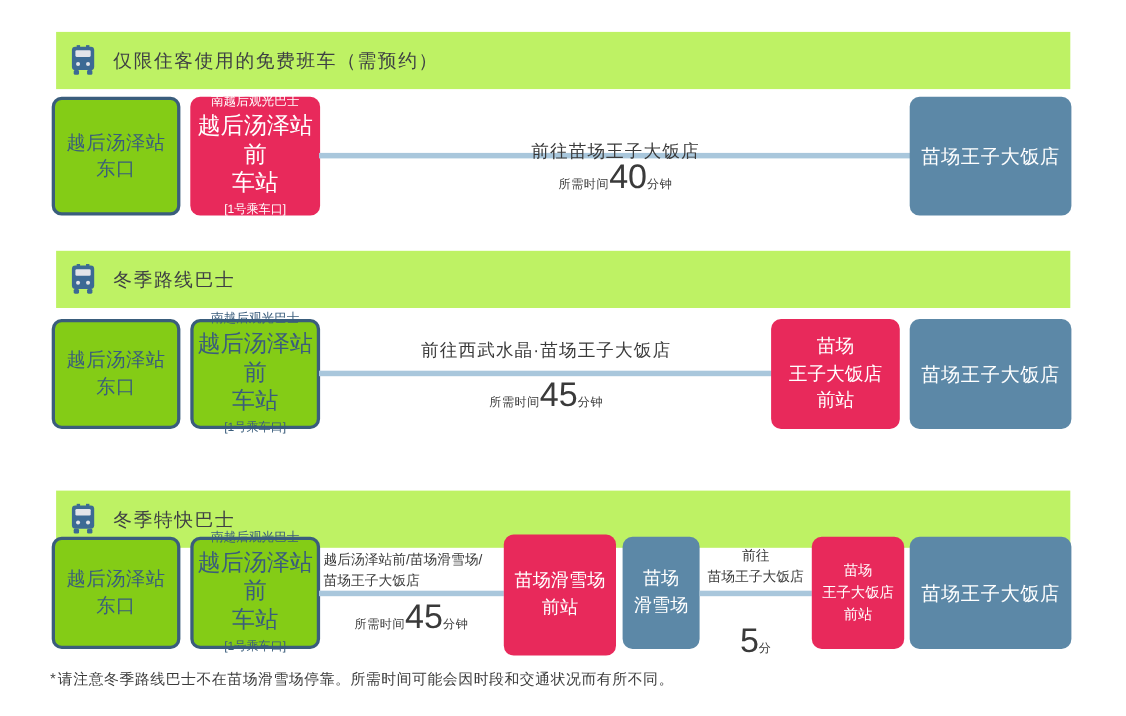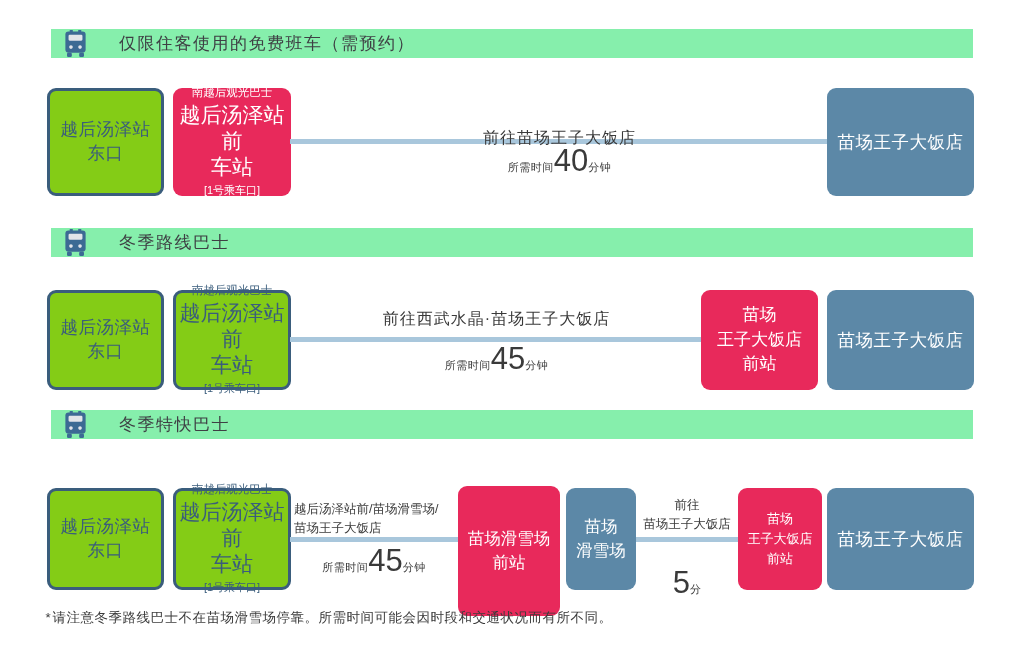--- a/index.html
+++ b/index.html
@@ -2,22 +2,22 @@
 <html><head>
 <meta charset="utf-8">
 <style>
   html,body{margin:0;padding:0;background:#ffffff;}
   #page{
     position:relative;width:1024px;height:651px;background:#ffffff;overflow:hidden;
     font-family:"Liberation Sans","DejaVu Sans",sans-serif;color:#3a3a3a;
   }
   
   .bar{
-    position:absolute;left:51px;width:922px;height:29px;background:#86efac;
-    display:flex;align-items:center;gap:30px;padding-left:11px;box-sizing:border-box;
+    position:absolute;left:51px;width:922px;height:52px;background:#bef264;
+    display:flex;align-items:center;gap:14px;padding-left:11px;box-sizing:border-box;
   }
   .bar-label{font-size:17px;color:#3e4044;letter-spacing:1.5px;}
   .bus-icon{width:27px;height:30px;flex:0 0 auto;}
   
   .box{
     position:absolute;box-sizing:border-box;display:flex;flex-direction:column;
     align-items:center;justify-content:center;text-align:center;border-radius:9px;
   }
   .box-white{background:#84cc16;border:3.5px solid #3a5d7c;color:#3a5d7c;}
   .box-pink{background:#e8295b;color:#ffffff;}
@@ -115,21 +115,21 @@
   <div class="box box-pink" style="left:701px;top:290px;width:117px;height:100px;">
     <div class="stop3line">苗场</div>
     <div class="stop3line">王子大饭店</div>
     <div class="stop3line">前站</div>
   </div>
 
   <div class="box box-blue" style="left:827px;top:290px;width:147px;height:100px;">
     <div class="dest">苗场王子大饭店</div>
   </div>
 
-  <div class="bar" style="top:410px;">
+  <div class="bar" style="top:446px;">
     <svg class="bus-icon" viewBox="0 0 28 30">
       <rect x="8" y="0.5" width="3.2" height="3" fill="#3c6a94"></rect>
       <rect x="16.8" y="0.5" width="3.2" height="3" fill="#3c6a94"></rect>
       <rect x="3.5" y="2" width="21" height="22" rx="3.2" fill="#3c6a94"></rect>
       <rect x="6.8" y="5.4" width="14.4" height="6.2" rx="1.2" fill="#e2e4e9"></rect>
       <circle cx="9.3" cy="18.2" r="1.9" fill="#e2e4e9"></circle>
       <circle cx="18.7" cy="18.2" r="1.9" fill="#e2e4e9"></circle>
       <rect x="5.2" y="24" width="5" height="4.5" rx="1.3" fill="#3c6a94"></rect>
       <rect x="17.8" y="24" width="5" height="4.5" rx="1.3" fill="#3c6a94"></rect>
     </svg>
@@ -150,21 +150,21 @@
 
   <div class="hline" style="left:290px;top:537px;width:168px;"></div>
   <div class="route-to-sm" style="left:294px;top:500px;width:168px;text-align:left;">
     <div>越后汤泽站前/苗场滑雪场/</div>
     <div>苗场王子大饭店</div>
   </div>
   <div class="route-time" style="left:288px;top:543px;width:172px;">
     <span class="t-small">所需时间</span><span class="t-big">45</span><span class="t-small">分钟</span>
   </div>
 
-  <div class="box box-pink" style="left:458px;top:486px;width:102px;height:130px;">
+  <div class="box box-pink" style="left:458px;top:486px;width:102px;height:110px;">
     <div class="stop2line">苗场滑雪场</div>
     <div class="stop2line">前站</div>
   </div>
 
   <div class="box box-blue" style="left:566px;top:488px;width:70px;height:102px;">
     <div class="stop2line">苗场</div>
     <div class="stop2line">滑雪场</div>
   </div>
 
   <div class="hline" style="left:636px;top:537px;width:102px;"></div>

